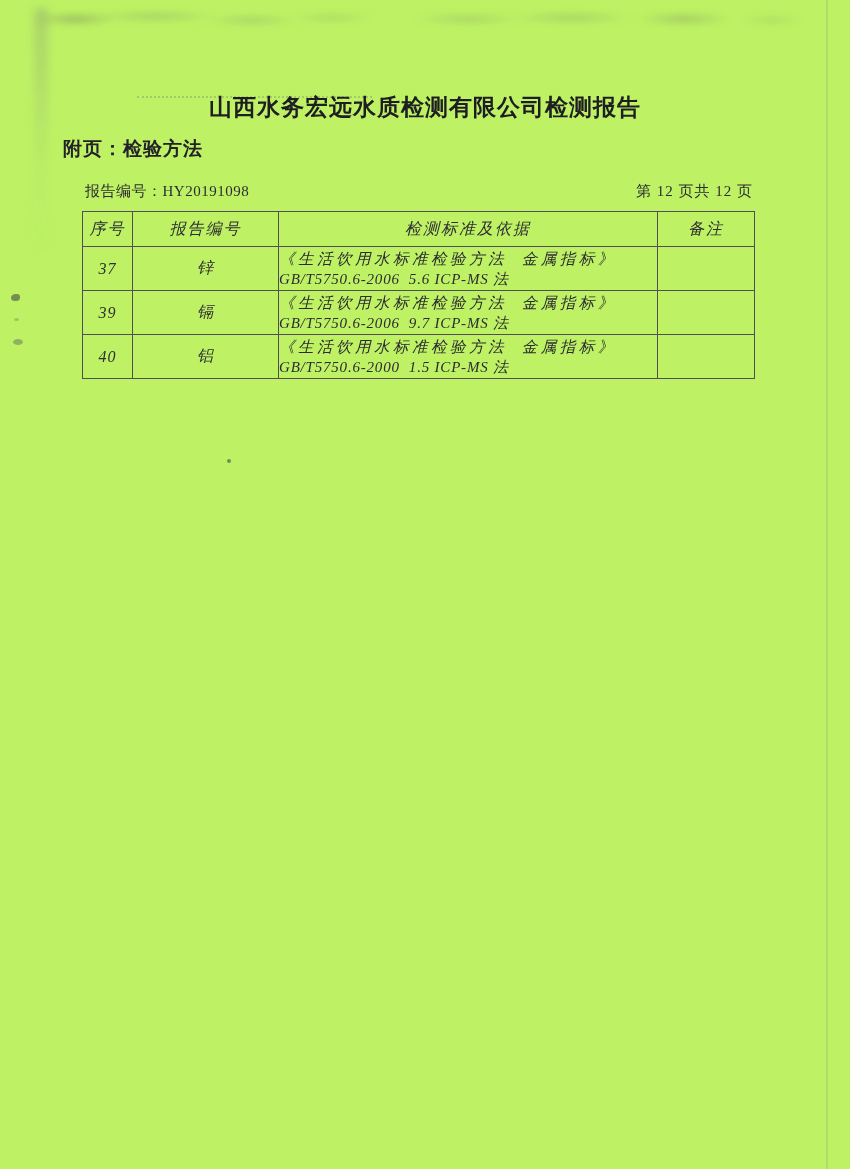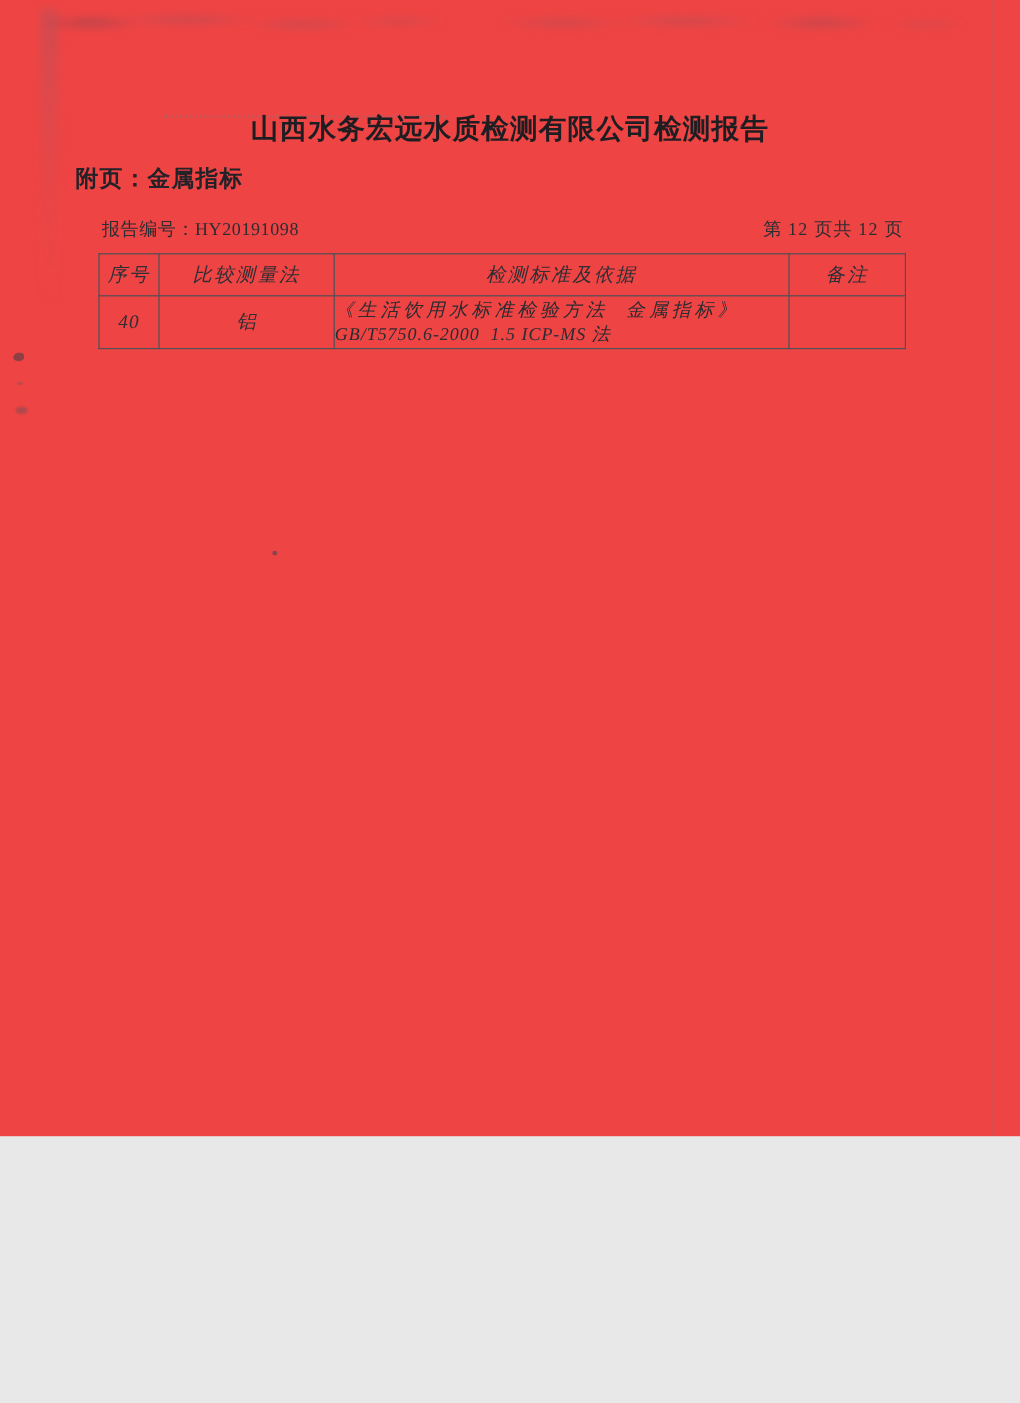--- a/index.html
+++ b/index.html
@@ -1,21 +1,21 @@
 <!DOCTYPE html>
 <html><head>
 <meta charset="utf-8">
 <style>
   html, body { margin: 0; padding: 0; background: #e8e8e8; }
   .page {
     position: relative;
     width: 850px;
-    height: 947px;
+    height: 1169px;
     margin: 0 auto;
-    background: #ef4444;
+    background: #bef264;
     font-family: "Liberation Serif", "DejaVu Serif", serif;
     color: #2e2e34;
     overflow: hidden;
   }
 
   
   .scan-top-band {
     position: absolute; left: 28px; top: 6px; width: 800px; height: 26px;
     background:
       radial-gradient(ellipse 60px 10px at 6% 50%, rgba(70,70,90,0.30), transparent 70%),
@@ -111,43 +111,61 @@
   <div class="scan-top-band"></div>
   <div class="scan-left-streak"></div>
   <div class="scan-dotted-line"></div>
   <div class="scan-right-edge"></div>
   <div class="speck1"></div>
   <div class="speck2"></div>
   <div class="speck3"></div>
   <div class="speck4"></div>
 
   <div class="title">山西水务宏远水质检测有限公司检测报告</div>
-  <div class="subtitle">附页：金属指标</div>
+  <div class="subtitle">附页：检验方法</div>
 
   <div class="meta-row">
     <div class="report-no"><span>报告编号：</span><span>HY20191098</span></div>
     <div class="page-ind">第 12 页共 12 页</div>
   </div>
 
   <table class="methods">
     <colgroup>
       <col class="c-no">
         <col class="c-item">
         <col class="c-std">
         <col class="c-rem">
     </colgroup>
     <thead>
       <tr>
         <th>序号</th>
-        <th>比较测量法</th>
+        <th>报告编号</th>
         <th>检测标准及依据</th>
         <th>备注</th>
       </tr>
     </thead>
     <tbody>
+      <tr>
+        <td class="c-center">37</td>
+        <td class="c-center">锌</td>
+        <td class="c-standard">
+          <div class="std-line1">《生活饮用水标准检验方法  金属指标》</div>
+          <div class="std-line2">GB/T5750.6-2006  5.6 ICP-MS 法</div>
+        </td>
+        <td class="c-center"></td>
+      </tr>
+      <tr>
+        <td class="c-center">39</td>
+        <td class="c-center">镉</td>
+        <td class="c-standard">
+          <div class="std-line1">《生活饮用水标准检验方法  金属指标》</div>
+          <div class="std-line2">GB/T5750.6-2006  9.7 ICP-MS 法</div>
+        </td>
+        <td class="c-center"></td>
+      </tr>
       <tr>
         <td class="c-center">40</td>
         <td class="c-center">铝</td>
         <td class="c-standard">
           <div class="std-line1">《生活饮用水标准检验方法  金属指标》</div>
           <div class="std-line2">GB/T5750.6-2000  1.5 ICP-MS 法</div>
         </td>
         <td class="c-center"></td>
       </tr>
     </tbody>

